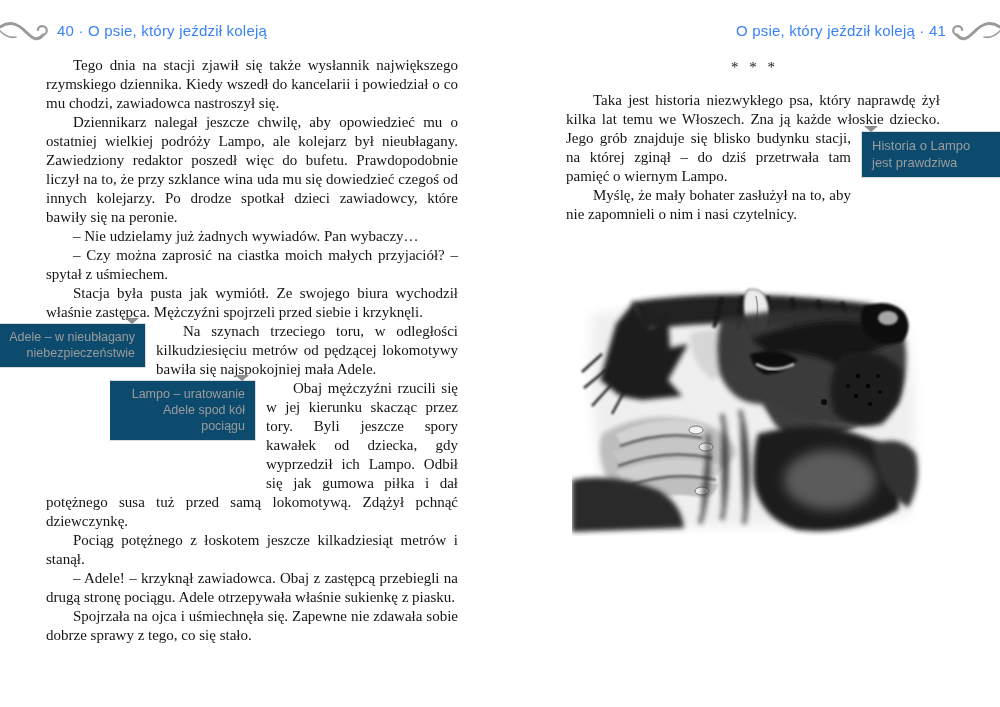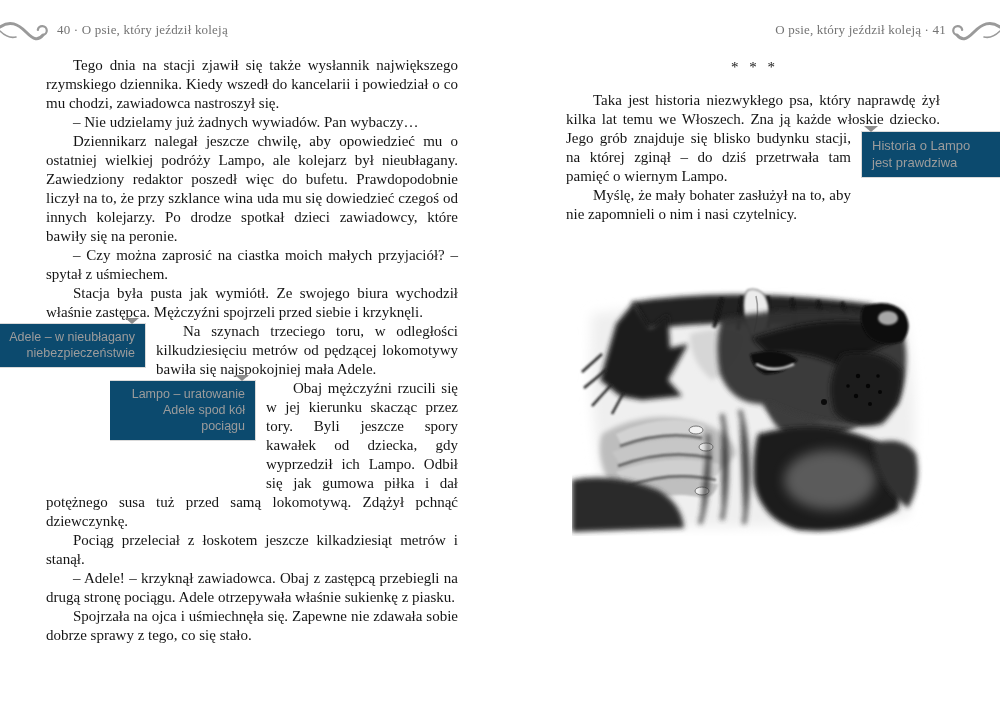--- a/index.html
+++ b/index.html
@@ -7,23 +7,23 @@
     width:1000px;height:707px;
     background:#ffffff;
     position:relative;
     overflow:hidden;
     font-family:"Liberation Serif", serif;
     color:#141414;
   }
   
   .running-header{
     position:absolute;top:22px;
-    font-size:13px;color:#737373;
+    font-size:15px;color:#3b82f6;
     letter-spacing:.2px;
-    font-family:Liberation Serif, serif;
+    font-family:Liberation Sans, sans-serif;
   }
   .rh-left{left:57px;}
   .rh-right{right:54px;}
   .ornament{position:absolute;top:18px;}
   .orn-left{left:0;}
   .orn-right{right:0;transform:scaleX(-1);}
 
   
   .column{
     position:absolute;top:56px;
@@ -93,27 +93,27 @@
   <path d="M0 9 C 10 2, 18 6, 26 14 S 38 23, 43 17" stroke="#9a9a9a" stroke-width="3" fill="none" stroke-linecap="round"></path>
   <path d="M43 17 a 4.5 4.5 0 1 0 -5.2 -5" stroke="#9a9a9a" stroke-width="2.2" fill="none" stroke-linecap="round"></path>
   <path d="M0 13 q 8 8 16 6" stroke="#9a9a9a" stroke-width="1.6" fill="none" stroke-linecap="round"></path>
 </svg>
 
 <div class="running-header rh-left">40 · O psie, który jeździł koleją</div>
 <div class="running-header rh-right">O psie, który jeździł koleją · 41</div>
 
 <div class="column col-left">
   <p>Tego dnia na stacji zjawił się także wysłannik największego rzymskiego dziennika. Kiedy wszedł do kancelarii i powiedział o co mu chodzi, zawiadowca nastroszył się.</p>
+  <p>Dziennikarz nalegał jeszcze chwilę, aby opowiedzieć mu o ostatniej wielkiej podróży Lampo, ale kolejarz był nieubłagany. Zawiedziony redaktor poszedł więc do bufetu. Prawdopodobnie liczył na to, że przy szklance wina uda mu się dowiedzieć czegoś od innych kolejarzy. Po drodze spotkał dzieci zawiadowcy, które bawiły się na peronie.</p>
   <p>– Nie udzielamy już żadnych wywiadów. Pan wybaczy…</p>
-  <p>Dziennikarz nalegał jeszcze chwilę, aby opowiedzieć mu o ostatniej wielkiej podróży Lampo, ale kolejarz był nieubłagany. Zawiedziony redaktor poszedł więc do bufetu. Prawdopodobnie liczył na to, że przy szklance wina uda mu się dowiedzieć czegoś od innych kolejarzy. Po drodze spotkał dzieci zawiadowcy, które bawiły się na peronie.</p>
   <p>– Czy można zaprosić na ciastka moich małych przyjaciół? – spytał z uśmiechem.</p>
   <p>Stacja była pusta jak wymiótł. Ze swojego biura wychodził właśnie zastępca. Mężczyźni spojrzeli przed siebie i krzyknęli.</p>
   <p><span class="note note-l note-1"><span class="tri tri-r"></span><span>Adele – w nieubłagany niebezpieczeństwie</span></span><span>Na szynach trzeciego toru, w odległości kilkudziesięciu metrów od pędzącej lokomotywy bawiła się najspokojniej mała Adele.</span></p>
   <p><span class="note note-l note-2"><span class="tri tri-r"></span><span>Lampo – uratowanie Adele spod kół pociągu</span></span><span>Obaj mężczyźni rzucili się w jej kierunku skacząc przez tory. Byli jeszcze spory kawałek od dziecka, gdy wyprzedził ich Lampo. Odbił się jak gumowa piłka i dał potężnego susa tuż przed samą lokomotywą. Zdążył pchnąć dziewczynkę.</span></p>
-  <p>Pociąg przeleciał z łoskotem jeszcze kilkadziesiąt metrów i stanął.</p>
+  <p>Pociąg potężnego z łoskotem jeszcze kilkadziesiąt metrów i stanął.</p>
   <p>– Adele! – krzyknął zawiadowca. Obaj z zastępcą przebiegli na drugą stronę pociągu. Adele otrzepywała właśnie sukienkę z piasku.</p>
   <p>Spojrzała na ojca i uśmiechnęła się. Zapewne nie zdawała sobie dobrze sprawy z tego, co się stało.</p>
 
 </div>
 
 <div class="column col-right">
   <p class="separator">* * *</p>
   <p><span>Taka jest historia niezwykłego psa, który naprawdę żył kilka lat temu we Włoszech. Zna ją każde włoskie dziecko. Jego grób </span><span class="note note-r"><span class="tri tri-l"></span><span>Historia o Lampo jest prawdziwa</span></span><span>znajduje się blisko budynku stacji, na której zginął – do dziś przetrwała tam pamięć o wiernym Lampo.</span></p>
   <p>Myślę, że mały bohater zasłużył na to, aby nie zapomnieli o nim i nasi czytelnicy.</p>
 </div>

